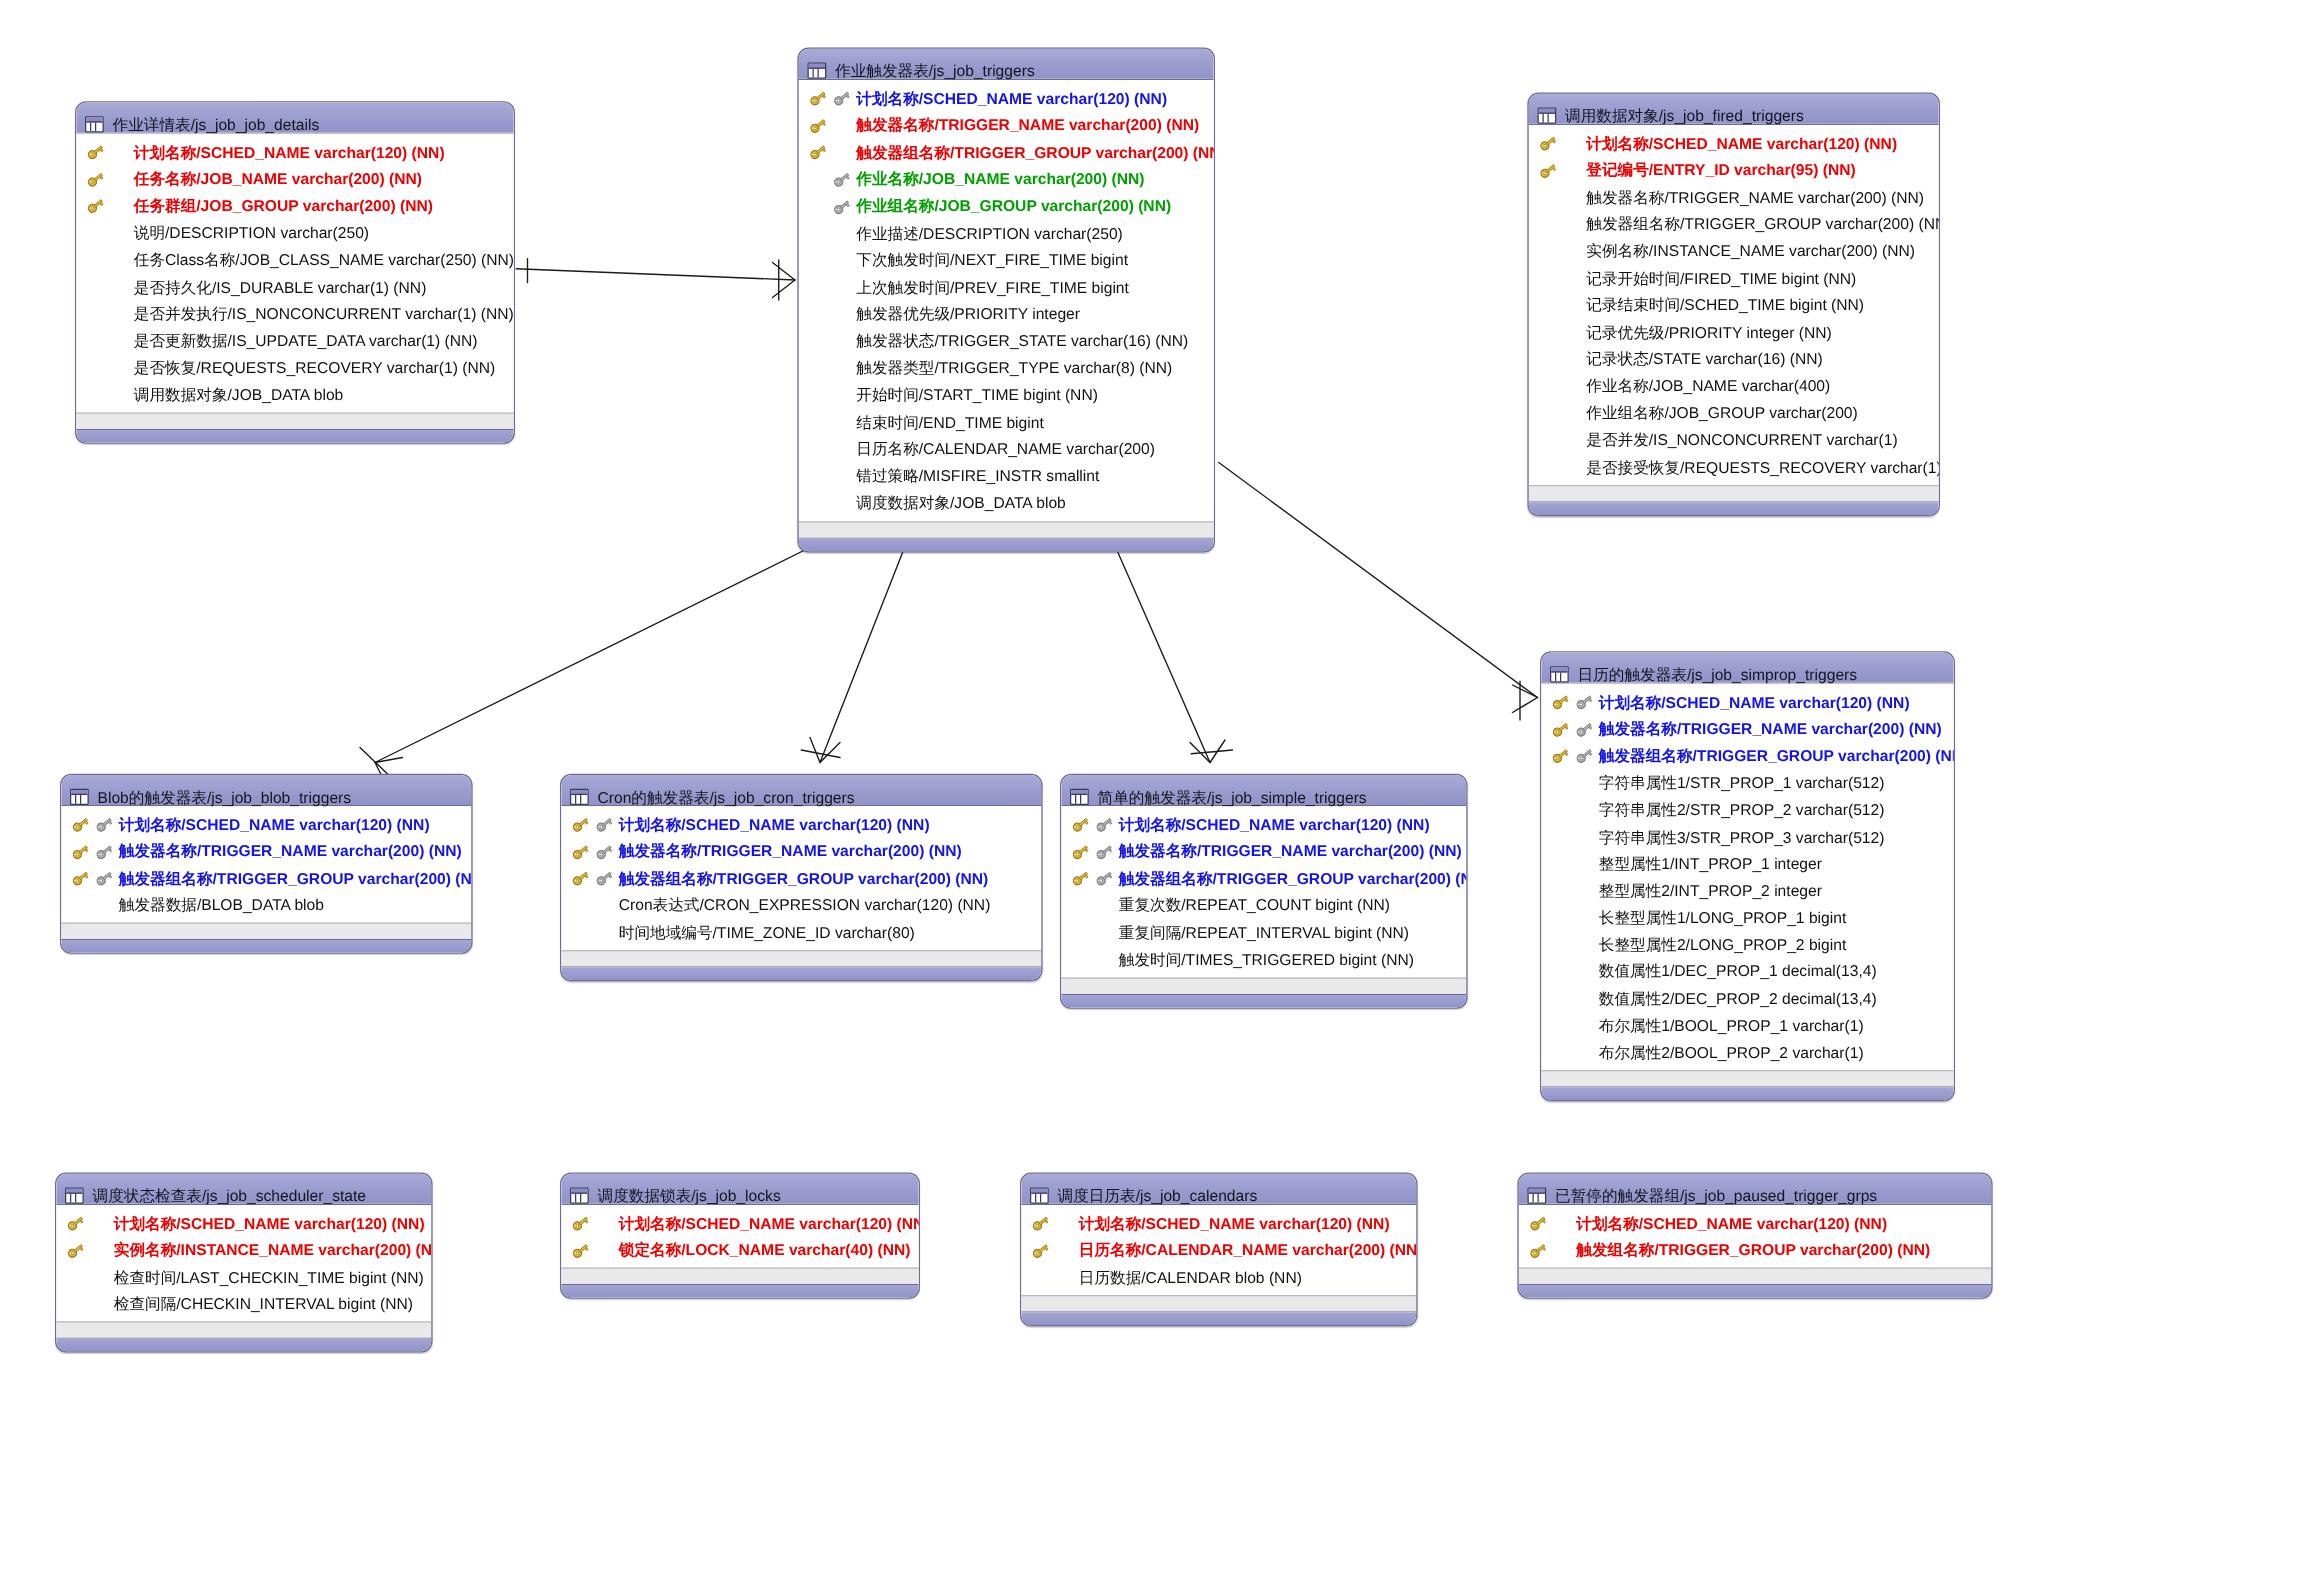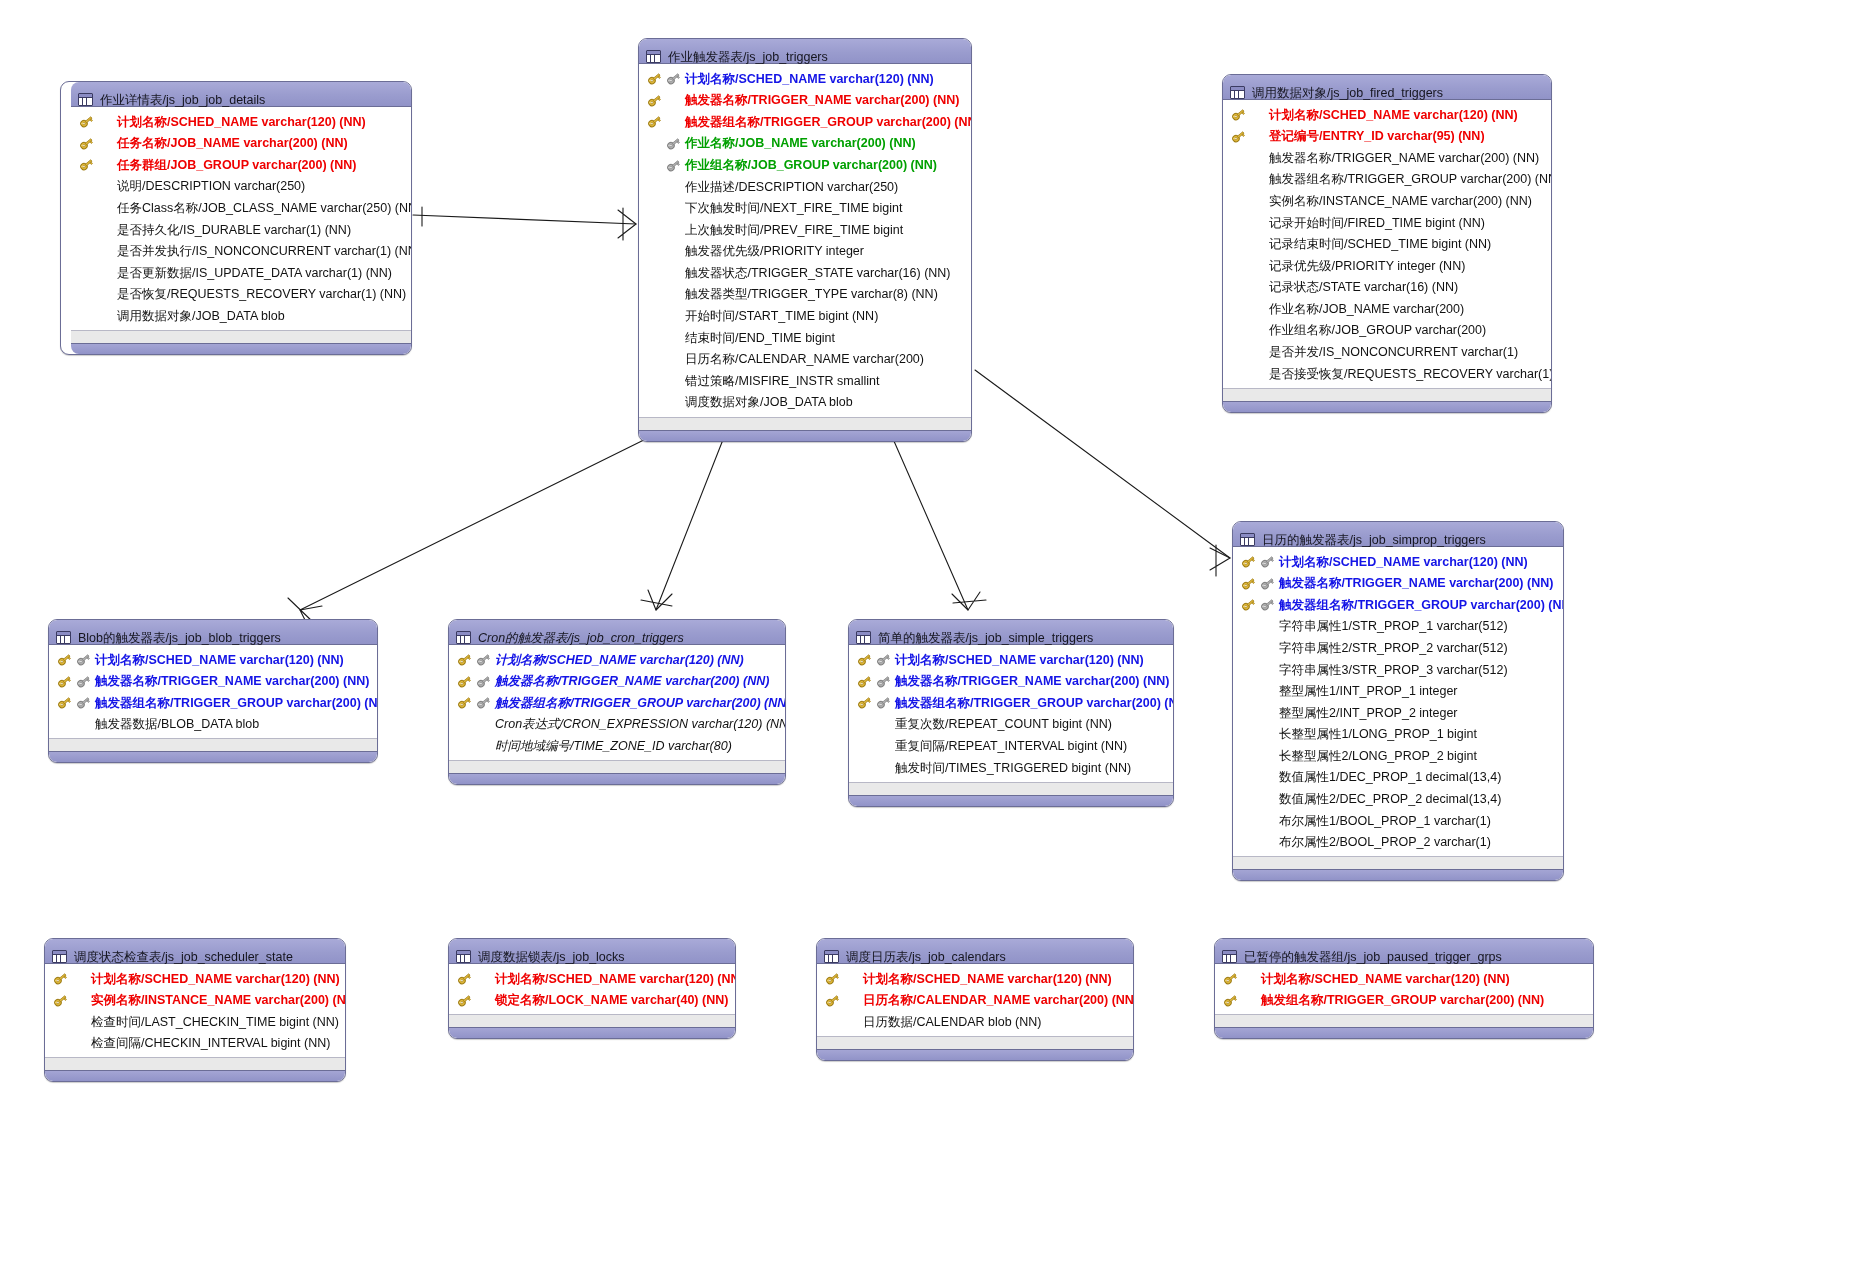--- a/index.html
+++ b/index.html
@@ -133,21 +133,21 @@
       <path d="M 890 432 L 968 610"></path>
       <path d="M 968 610 L 952 594 M 968 610 L 980 592 M 953 603 L 986 600"></path>
 
       <path d="M 975 370 L 1230 558"></path>
       <path d="M 1230 558 L 1210 548 M 1230 558 L 1210 570 M 1216 545 L 1216 576"></path>
 
     </g>
   </svg>
 
   <div id="entities-layer">
-      <div class="entity" style="left: 60px; top: 81px; width: 352px; padding-left: 10px;">
+      <div class="entity" style="left: 60px; top: 81px; width: 352px;">
         <div class="ent-header">
           <span class="tbl-icon"></span>
           <span class="ent-title">作业详情表/js_job_job_details</span>
         </div>
         <div class="ent-body">
           <div class="attr">
             <span class="keycell">
               <span class="keyico">
                 <svg width="15" height="13" viewBox="0 0 15 13" xmlns="http://www.w3.org/2000/svg">
                   <g transform="rotate(-40 7.5 6.5)">
@@ -469,21 +469,21 @@
             <span class="attr-text t-plain">记录优先级/PRIORITY integer (NN)</span>
           </div>
           <div class="attr">
             <span class="keycell"></span>
             <span class="keycell"></span>
             <span class="attr-text t-plain">记录状态/STATE varchar(16) (NN)</span>
           </div>
           <div class="attr">
             <span class="keycell"></span>
             <span class="keycell"></span>
-            <span class="attr-text t-plain">作业名称/JOB_NAME varchar(200)</span>
+            <span class="attr-text t-plain">作业名称/JOB_NAME varchar(400)</span>
           </div>
           <div class="attr">
             <span class="keycell"></span>
             <span class="keycell"></span>
             <span class="attr-text t-plain">作业组名称/JOB_GROUP varchar(200)</span>
           </div>
           <div class="attr">
             <span class="keycell"></span>
             <span class="keycell"></span>
             <span class="attr-text t-plain">是否并发/IS_NONCONCURRENT varchar(1)</span>
@@ -592,21 +592,21 @@
           </div>
           <div class="attr">
             <span class="keycell"></span>
             <span class="keycell"></span>
             <span class="attr-text t-plain">触发器数据/BLOB_DATA blob</span>
           </div>
         </div>
         <div class="ent-footer"></div>
         <div class="ent-base"></div>
       </div>
-      <div class="entity" style="left: 448px; top: 619px; width: 338px; font-style: italic;">
+      <div class="entity" style="left: 448px; top: 619px; width: 386px;">
         <div class="ent-header">
           <span class="tbl-icon"></span>
           <span class="ent-title">Cron的触发器表/js_job_cron_triggers</span>
         </div>
         <div class="ent-body">
           <div class="attr">
             <span class="keycell">
               <span class="keyico">
                 <svg width="15" height="13" viewBox="0 0 15 13" xmlns="http://www.w3.org/2000/svg">
                   <g transform="rotate(-40 7.5 6.5)">

